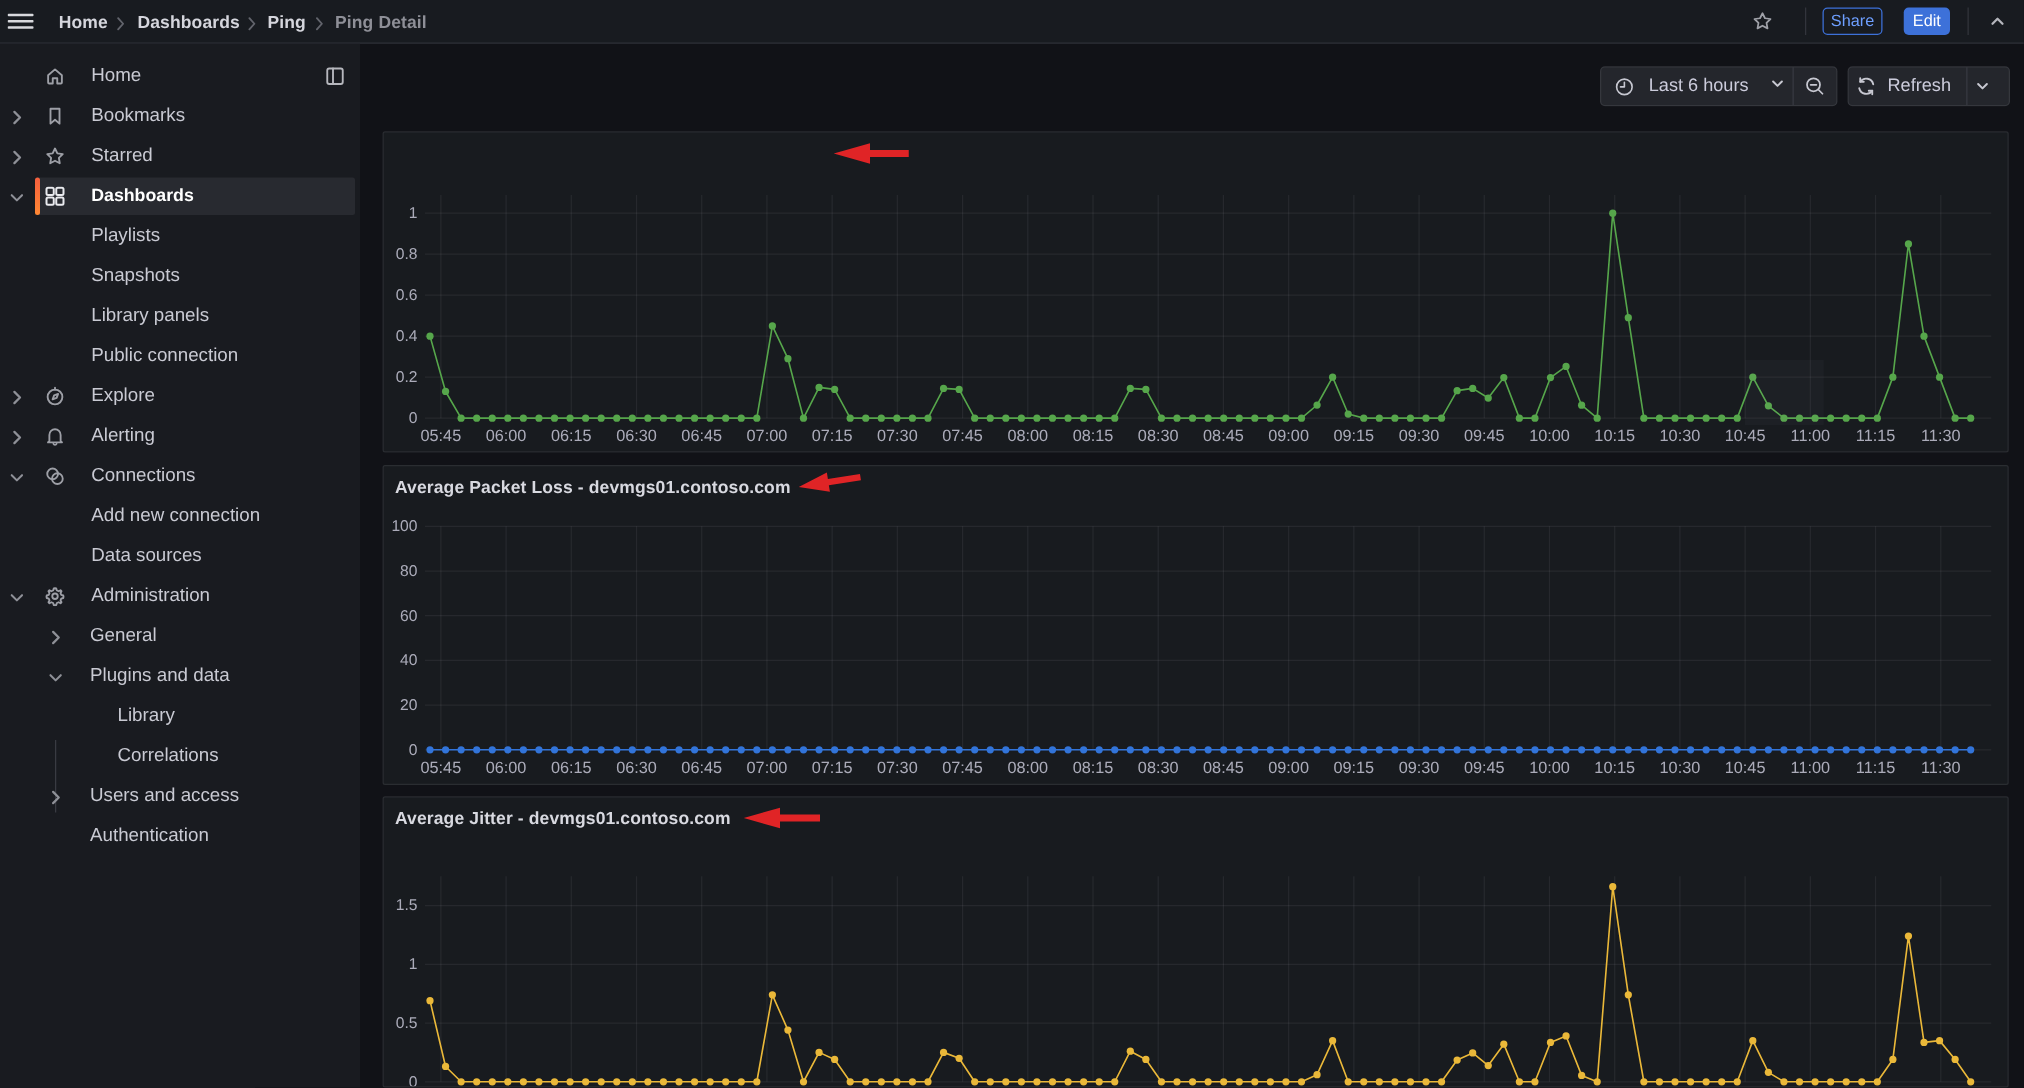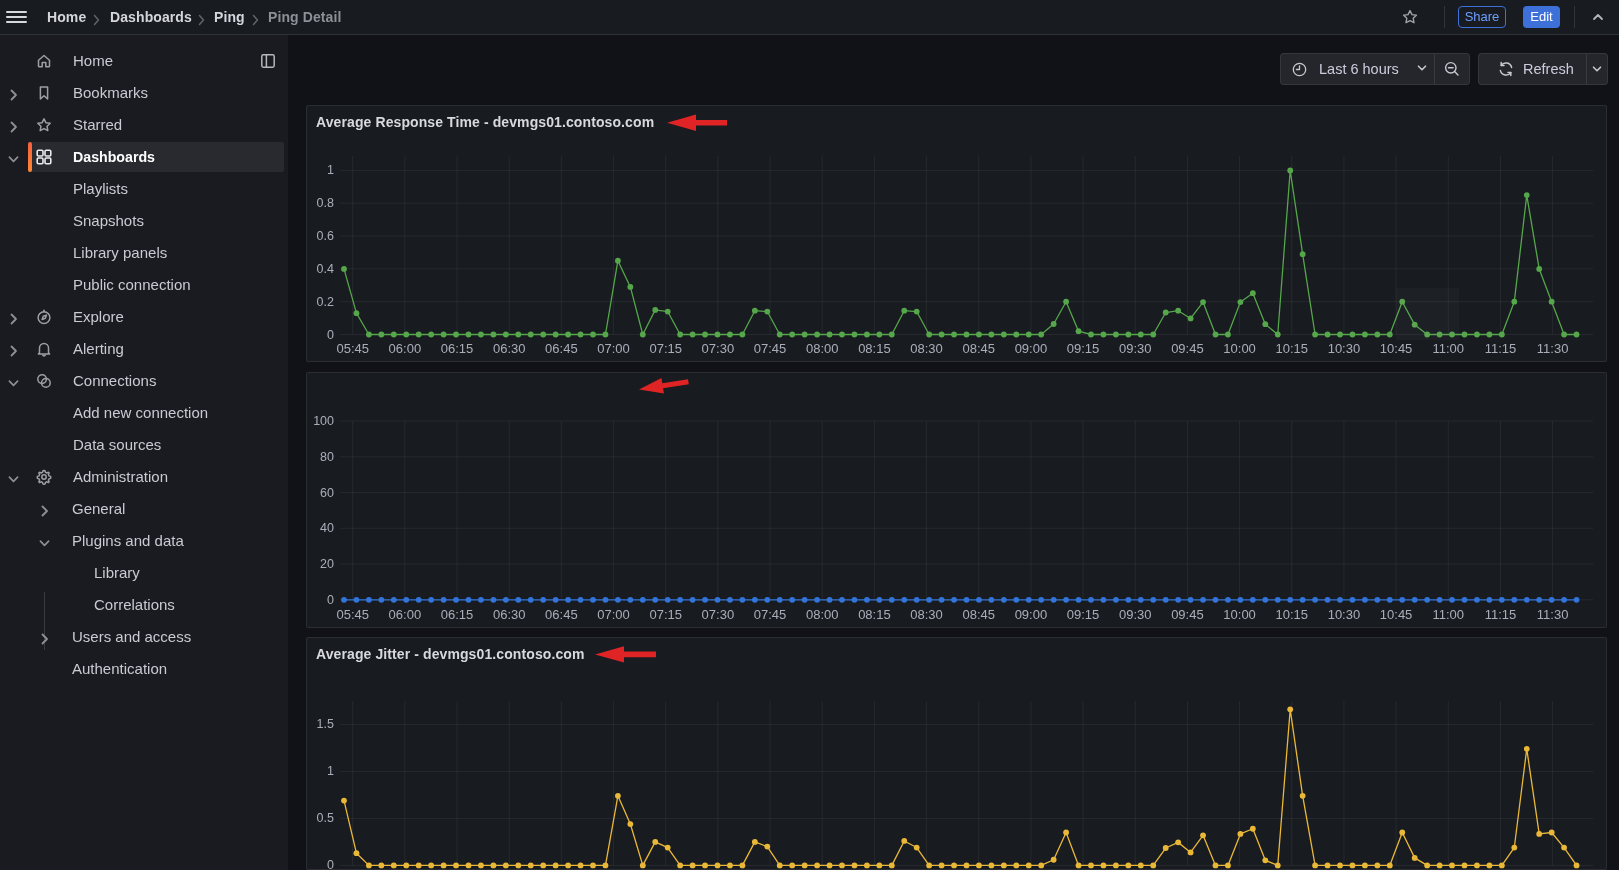--- a/index.html
+++ b/index.html
@@ -151,38 +151,37 @@
   <div class="vdiv"></div>
   <div style="display:flex;align-items:center;justify-content:center;width:34px">
       <svg width="16" height="16" viewBox="0 0 16 16" fill="none" stroke="#c7c8d1" stroke-width="1.4" stroke-linecap="round">
         <circle cx="6.8" cy="6.8" r="5.2"></circle>
         <path d="M10.6 10.6 14 14"></path>
         <path d="M4.5 6.8h4.6"></path>
       </svg>
     </div>
 </div>
 <div class="btn-group" style="left:1478px;width:130px">
-  <div style="display:flex;align-items:center;gap:9px;padding:0 12px 0 19px">
+  <div style="display:flex;align-items:center;gap:9px;padding:0 12px 0 6px">
       <svg width="16" height="16" viewBox="0 0 16 16" fill="none" stroke="#c7c8d1" stroke-width="1.5" stroke-linecap="round" stroke-linejoin="round">
         <path d="M13.6 6.4A5.8 5.8 0 0 0 3.2 4.4"></path>
         <path d="M3.2 1.6v2.8H6"></path>
         <path d="M2.4 9.6a5.8 5.8 0 0 0 10.4 2"></path>
         <path d="M12.8 14.4v-2.8H10"></path>
       </svg>
       <span class="btxt">Refresh</span>
     </div>
   <div class="vdiv"></div>
   <div style="display:flex;align-items:center;justify-content:center;width:25px">
       <svg width="12" height="12" viewBox="0 0 12 12" fill="none" stroke="#c7c8d1" stroke-width="1.6" stroke-linecap="round" stroke-linejoin="round">
         <path d="M2.5 4.2 6 7.7l3.5-3.5"></path>
       </svg>
     </div>
 </div>
 <div class="panel" style="top:105px;height:257px">
-  <div class="ptitle">Average Response Time - devmgs01.contoso.com</div>
   <svg class="abs" style="left:0;top:0" width="1299" height="255" viewBox="0 0 1299 255">
       <line x1="33.0" y1="64.4" x2="1286.0" y2="64.4" stroke="rgba(204,204,220,0.08)" stroke-width="1"></line>
       <line x1="33.0" y1="97.2" x2="1286.0" y2="97.2" stroke="rgba(204,204,220,0.08)" stroke-width="1"></line>
       <line x1="33.0" y1="130.0" x2="1286.0" y2="130.0" stroke="rgba(204,204,220,0.08)" stroke-width="1"></line>
       <line x1="33.0" y1="162.8" x2="1286.0" y2="162.8" stroke="rgba(204,204,220,0.08)" stroke-width="1"></line>
       <line x1="33.0" y1="195.7" x2="1286.0" y2="195.7" stroke="rgba(204,204,220,0.08)" stroke-width="1"></line>
       <line x1="33.0" y1="228.5" x2="1286.0" y2="228.5" stroke="rgba(204,204,220,0.08)" stroke-width="1"></line>
       <line x1="45.7" y1="50" x2="45.7" y2="228.5" stroke="rgba(204,204,220,0.08)" stroke-width="1"></line>
       <line x1="97.87" y1="50" x2="97.87" y2="228.5" stroke="rgba(204,204,220,0.08)" stroke-width="1"></line>
       <line x1="150.04" y1="50" x2="150.04" y2="228.5" stroke="rgba(204,204,220,0.08)" stroke-width="1"></line>
@@ -338,20 +337,21 @@
       <circle cx="1244.65" cy="195.7" r="2.9" fill="#56a64b"></circle>
       <circle cx="1257.1" cy="228.5" r="2.9" fill="#56a64b"></circle>
       <circle cx="1269.55" cy="228.5" r="2.9" fill="#56a64b"></circle>
       <g transform="translate(360.0,16.8) rotate(0)">
         <polygon points="0.0,0.0 29.0,-8.2 29.0,-2.8 60.0,-2.8 60.0,2.8 29.0,2.8 29.0,8.2" fill="#e02426"></polygon>
       </g>
       <rect x="1089" y="182" width="63" height="52" fill="rgba(204,204,220,0.03)"></rect>
     </svg>
 </div>
 <div class="panel" style="top:372px;height:256px">
+  <div class="ptitle">Average Packet Loss - devmgs01.contoso.com</div>
   <svg class="abs" style="left:0;top:0" width="1299" height="254" viewBox="0 0 1299 254">
       <line x1="33.0" y1="48.0" x2="1286.0" y2="48.0" stroke="rgba(204,204,220,0.08)" stroke-width="1"></line>
       <line x1="33.0" y1="83.8" x2="1286.0" y2="83.8" stroke="rgba(204,204,220,0.08)" stroke-width="1"></line>
       <line x1="33.0" y1="119.5" x2="1286.0" y2="119.5" stroke="rgba(204,204,220,0.08)" stroke-width="1"></line>
       <line x1="33.0" y1="155.3" x2="1286.0" y2="155.3" stroke="rgba(204,204,220,0.08)" stroke-width="1"></line>
       <line x1="33.0" y1="191.0" x2="1286.0" y2="191.0" stroke="rgba(204,204,220,0.08)" stroke-width="1"></line>
       <line x1="33.0" y1="226.8" x2="1286.0" y2="226.8" stroke="rgba(204,204,220,0.08)" stroke-width="1"></line>
       <line x1="45.7" y1="48.0" x2="45.7" y2="226.8" stroke="rgba(204,204,220,0.08)" stroke-width="1"></line>
       <line x1="97.87" y1="48.0" x2="97.87" y2="226.8" stroke="rgba(204,204,220,0.08)" stroke-width="1"></line>
       <line x1="150.04" y1="48.0" x2="150.04" y2="226.8" stroke="rgba(204,204,220,0.08)" stroke-width="1"></line>

